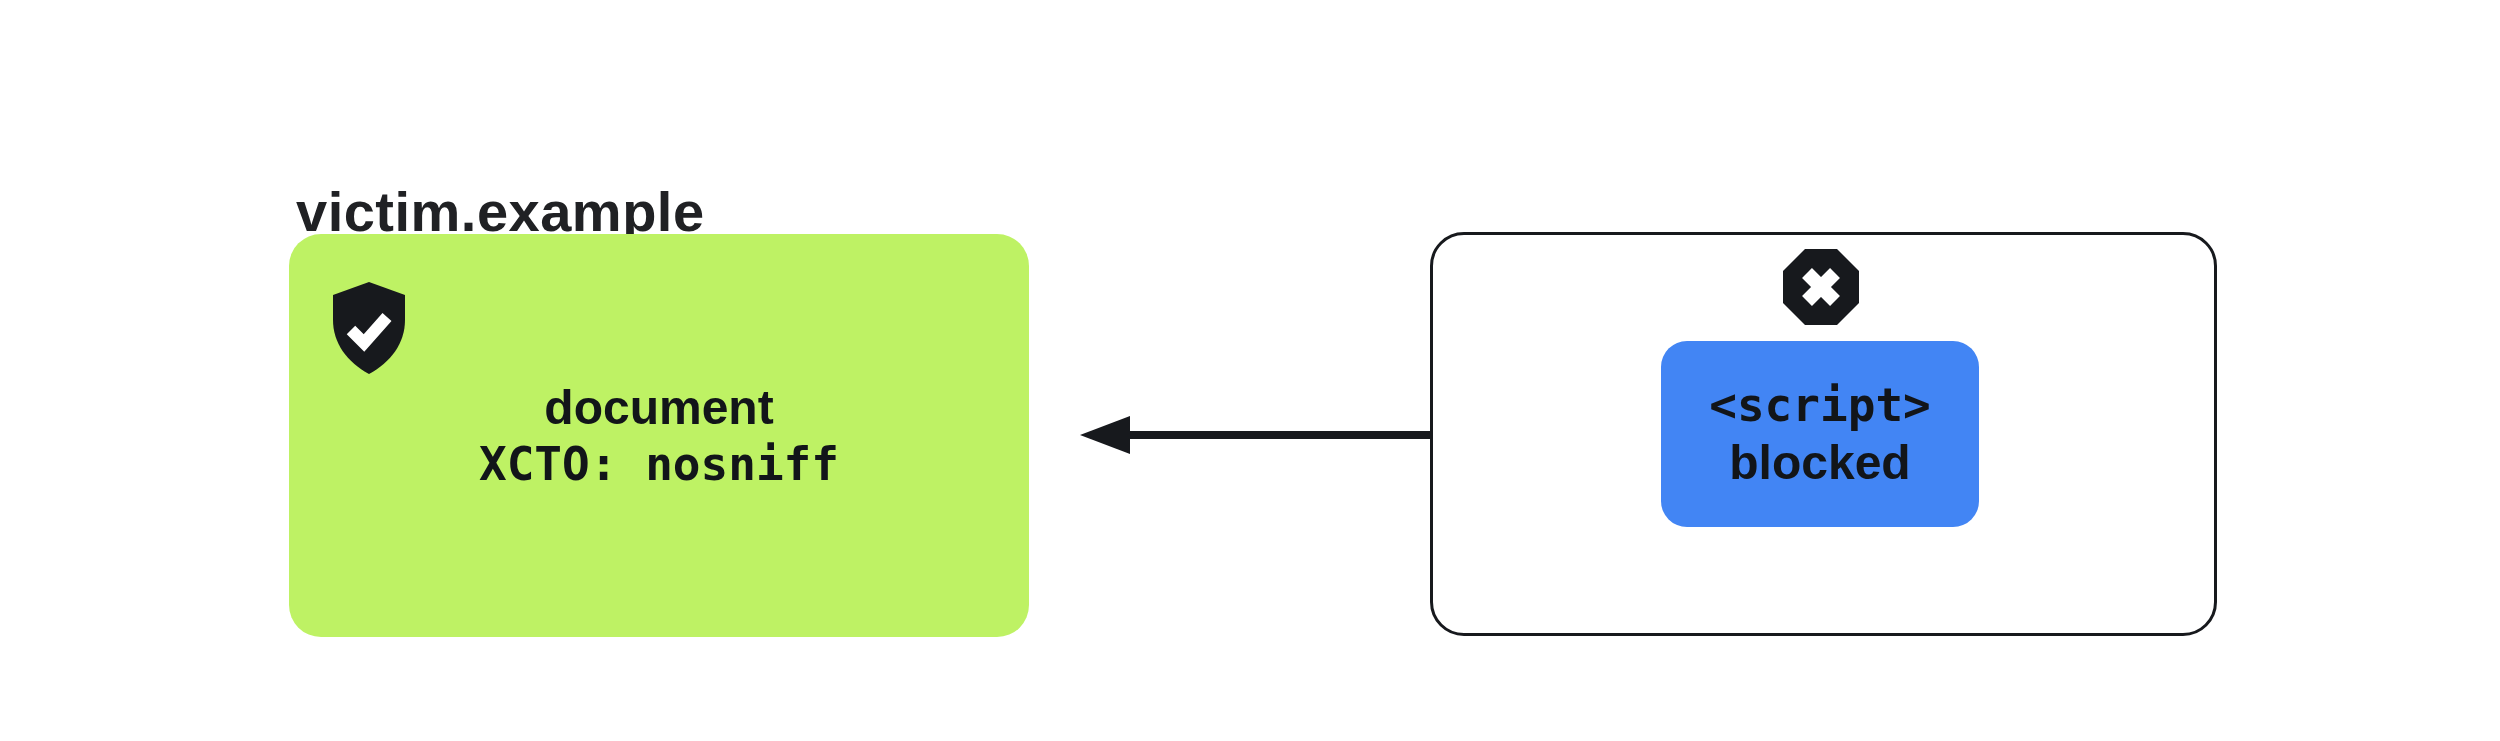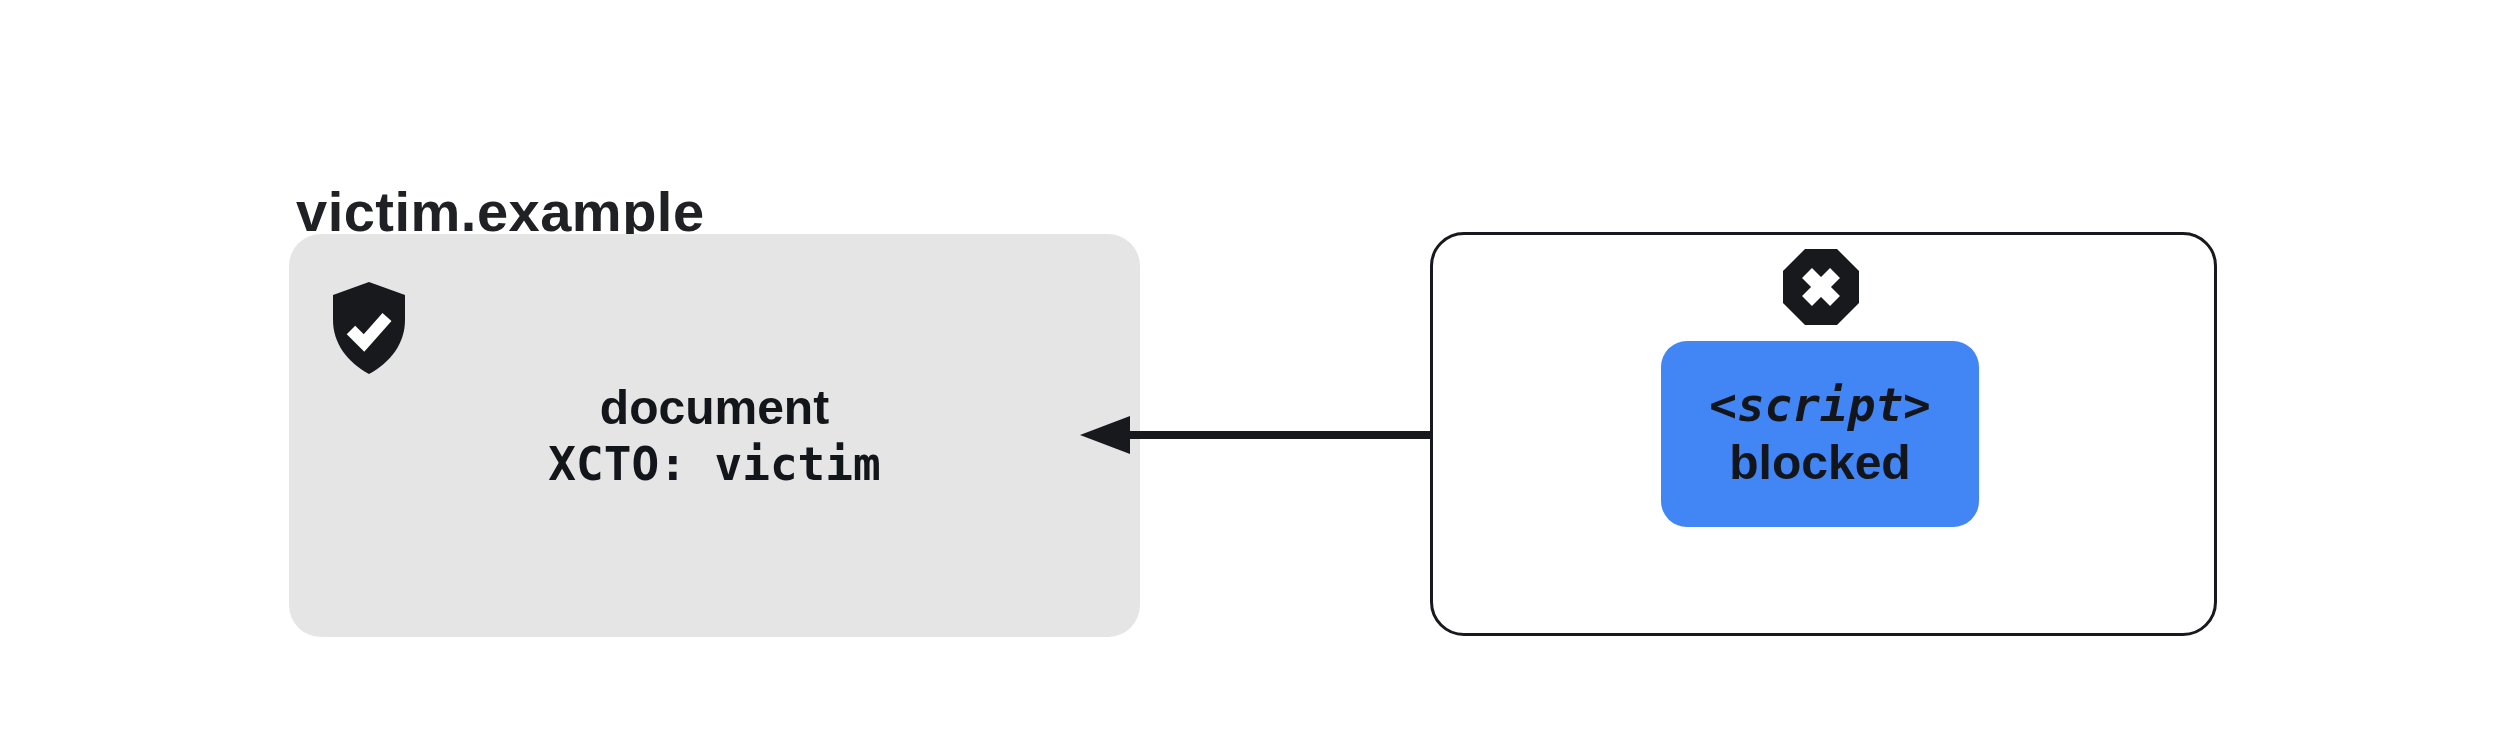--- a/index.html
+++ b/index.html
@@ -20,22 +20,22 @@
     white-space: nowrap;
     margin-top: 26px;
   }
   .victim-label   { left: 296px; }
   .attacker-label { left: 1435px; }
 
   
   .victim-card {
     position: absolute;
     left: 289px; top: 234px;
-    width: 851px; height: 403px;
-    background: #e5e5e5;
+    width: 740px; height: 403px;
+    background: #bef264;
     border-radius: 32px;
     display: flex;
     flex-direction: column;
     align-items: center;
     justify-content: center;
   }
   .shield-icon {
     position: absolute;
     left: 41px; top: 46px;
     width: 78px; height: 96px;
@@ -86,37 +86,37 @@
     position: absolute;
     left: 228px; top: 106px;
     width: 318px; height: 186px;
     background: #4285F4;
     border-radius: 26px;
     display: flex;
     flex-direction: column;
     align-items: center;
     justify-content: center;
   }
-  .script-box .card-line-mono { line-height: 58px; font-style: italic; }
+  .script-box .card-line-mono { line-height: 58px; }
   .script-box .card-line-sans { line-height: 58px; text-align: center; }
 </style>
 </head>
 <body>
 
 <div class="stage">
 
   <div class="domain-label victim-label">victim.example</div>
 
   <div class="victim-card">
     <svg class="shield-icon" viewBox="0 0 78 96" xmlns="http://www.w3.org/2000/svg">
       <path d="M39 2 L75 15 L75 40 C75 63 61 82 39 94 C17 82 3 63 3 40 L3 15 Z" fill="#17191D"></path>
       <polyline points="21,50 34,63 57,37" fill="none" stroke="#ffffff" stroke-width="12" stroke-linecap="butt" stroke-linejoin="miter"></polyline>
     </svg>
     <div class="card-line-sans">document</div>
-    <div class="card-line-mono">XCTO: victim</div>
+    <div class="card-line-mono">XCTO: nosniff</div>
   </div>
 
   <svg class="arrow-svg" viewBox="0 0 590 54" xmlns="http://www.w3.org/2000/svg">
     <line x1="48" y1="27" x2="587" y2="27" stroke="#17191D" stroke-width="8"></line>
     <polygon points="5,27 55,8 55,46" fill="#17191D"></polygon>
   </svg>
 
 
   <div class="attacker-card">
     <svg class="octagon-icon" viewBox="0 0 76 76" xmlns="http://www.w3.org/2000/svg">

